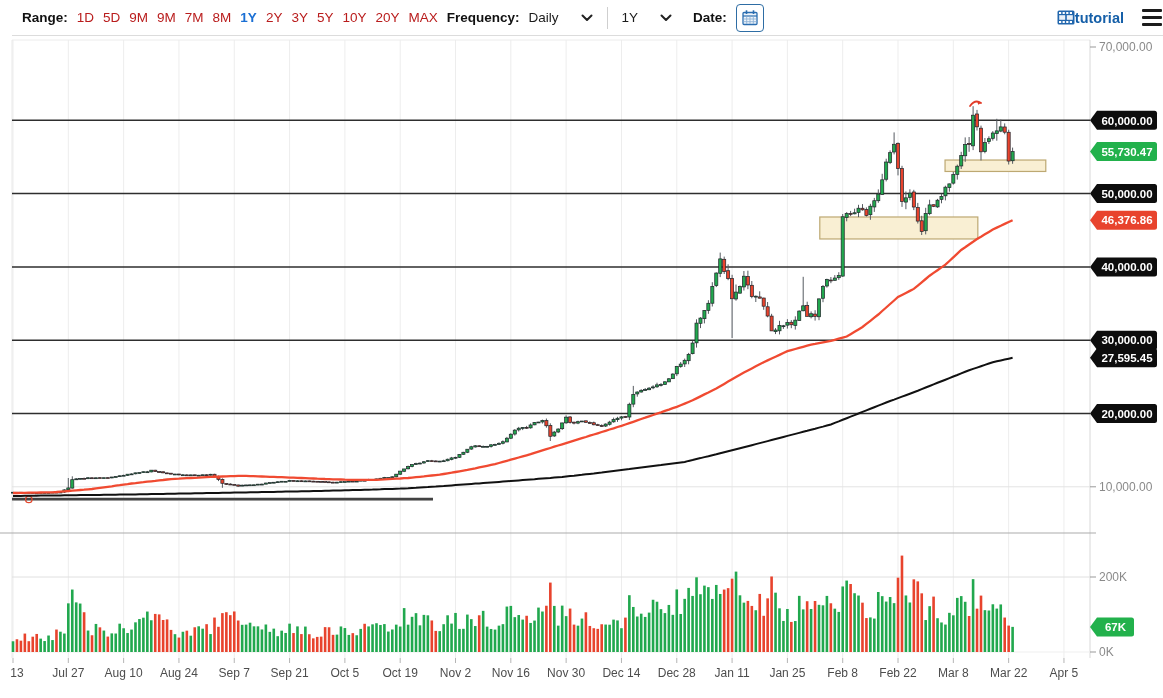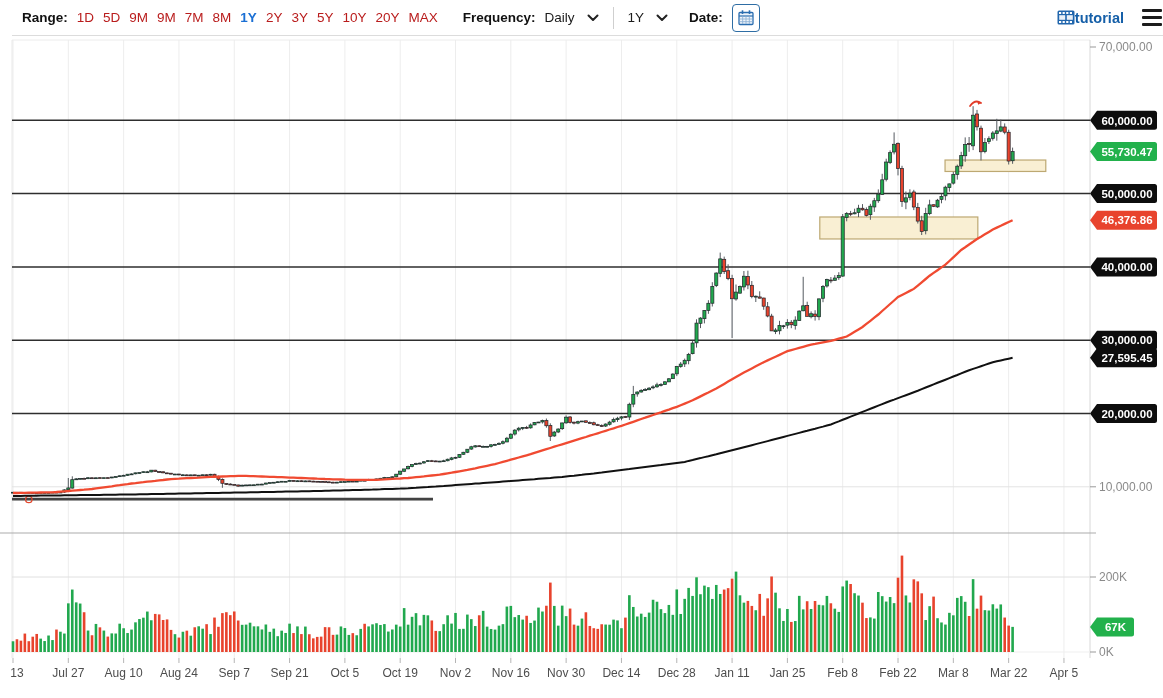--- a/index.html
+++ b/index.html
@@ -3,22 +3,22 @@
 <meta charset="utf-8">
 <style>
   html,body{margin:0;padding:0;width:1163px;height:698px;background:#fff;overflow:hidden;
     font-family:"Liberation Sans",sans-serif;}
   .toolbar{position:absolute;top:0;left:12px;width:1163px;height:36px;box-sizing:border-box;
     display:flex;align-items:center;gap:9px;padding:0 12px 0 10px;background:#fff;
     border-bottom:1px solid #dcdcdc;font-size:13.5px;color:#1b1b1b;z-index:5;}
   .tlabel{font-weight:bold;color:#111;}
   .ritem{color:#b91c1c;text-decoration:none;cursor:pointer;white-space:nowrap;}
   .ritem.sel{color:#1a6fd4;font-weight:bold;}
-  .dd{display:flex;align-items:center;gap:12px;cursor:pointer;}
-  .freq{margin-left:16px;}
+  .dd{display:flex;align-items:center;gap:22px;cursor:pointer;}
+  .freq{margin-left:0;}
   .sep{width:1px;height:22px;background:#cfcfcf;margin:0 5px;}
   .cal-btn{width:28px;height:28px;border:1.6px solid #2e6da4;border-radius:4px;background:#fff;
     display:flex;align-items:center;justify-content:center;cursor:pointer;padding:0;}
   .tutorial{margin-left:auto;display:flex;align-items:center;color:#155fa8;
     font-weight:bold;font-size:14.5px;text-decoration:none;cursor:pointer;}
   .burger{display:flex;flex-direction:column;gap:3.5px;background:none;border:none;
     cursor:pointer;padding:3px 1px;margin-left:8px;}
   .burger span{width:20px;height:3.2px;background:#1c1c1c;border-radius:1px;}
   #chart{position:absolute;top:36px;left:0;font-family:"Liberation Sans",sans-serif;}
 </style>

